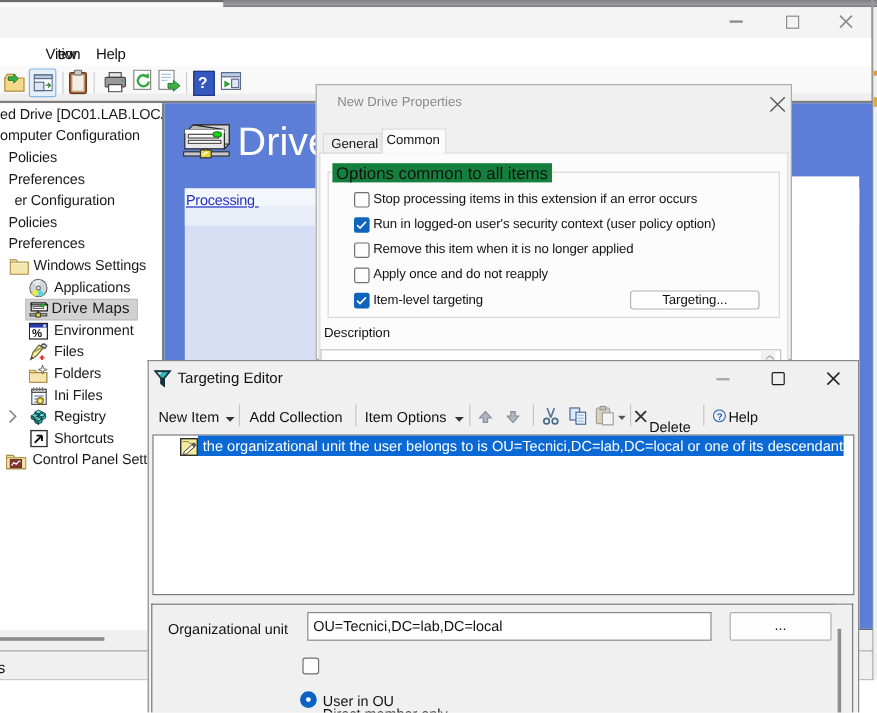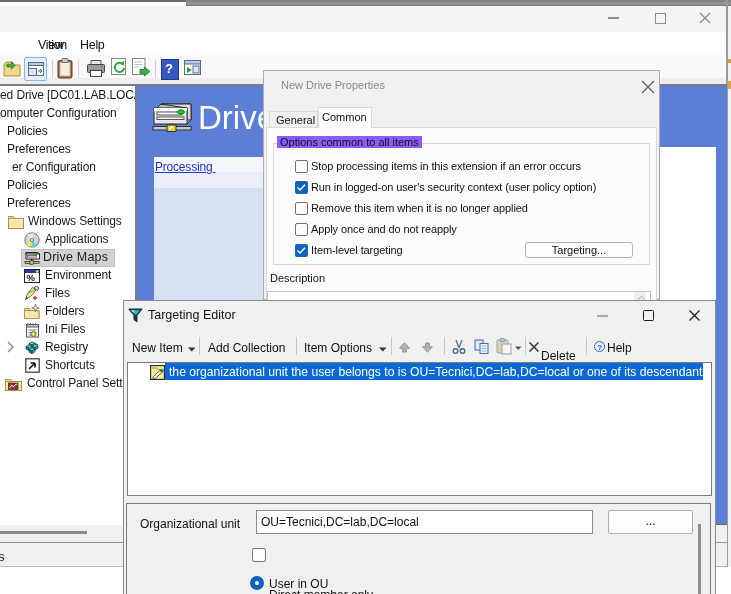--- a/index.html
+++ b/index.html
@@ -256,21 +256,21 @@
   <div id="ndp-body">
 
     <div class="abs" style="left:266px;top:127px;width:391px;height:173px;background:#fcfcfc;border:1px solid #d9d9d9;border-bottom:none;box-sizing:border-box;"></div>
 
     <div class="abs" style="left:269px;top:111px;width:49px;height:17px;background:#f0f0f0;border:1px solid #d9d9d9;box-sizing:border-box;"></div>
     <div class="abs txt" style="left:276px;top:114px;font-size:11px;color:#111;">General</div>
     <div class="abs" style="left:318px;top:107px;width:54px;height:21px;background:#fcfcfc;border:1px solid #d9d9d9;border-bottom:none;box-sizing:border-box;"></div>
     <div class="abs txt" style="left:322px;top:111px;font-size:11px;color:#111;">Common</div>
 
     <div class="abs" style="left:273px;top:143px;width:377px;height:122px;border:1px solid #d9d9d9;box-sizing:border-box;"></div>
-    <div class="abs txt" style="left:277px;top:136px;font-size:11px;color:#111;background:#8b5cf6;padding:0 3px;">Options common to all items</div>
+    <div class="abs txt" style="left:277px;top:136px;font-size:14px;color:#111;background:#15803d;padding:0 3px;">Options common to all items</div>
 
     <div class="abs" style="left:295px;top:160px;width:13px;height:13px;background:#fdfdfd;border:1.2px solid #707070;border-radius:2px;box-sizing:border-box;"></div>
     <div class="abs txt" style="left:311px;top:160px;font-size:11px;letter-spacing:-0.1px;color:#111;">Stop processing items in this extension if an error occurs</div>
     <div class="abs" style="left:295px;top:181px;width:13px;height:13px;background:#0f64bc;border-radius:2px;"></div>
     <svg class="abs" style="left:297px;top:184px;" width="9" height="8">
         <path d="M0.5 3.5 L3 6 L8 0.8" stroke="#fff" stroke-width="1.4" fill="none"></path>
       </svg>
     <div class="abs txt" style="left:311px;top:181px;font-size:11px;letter-spacing:-0.1px;color:#111;">Run in logged-on user's security context (user policy option)</div>
     <div class="abs" style="left:295px;top:202px;width:13px;height:13px;background:#fdfdfd;border:1.2px solid #707070;border-radius:2px;box-sizing:border-box;"></div>
     <div class="abs txt" style="left:311px;top:202px;font-size:11px;letter-spacing:-0.1px;color:#111;">Remove this item when it is no longer applied</div>

